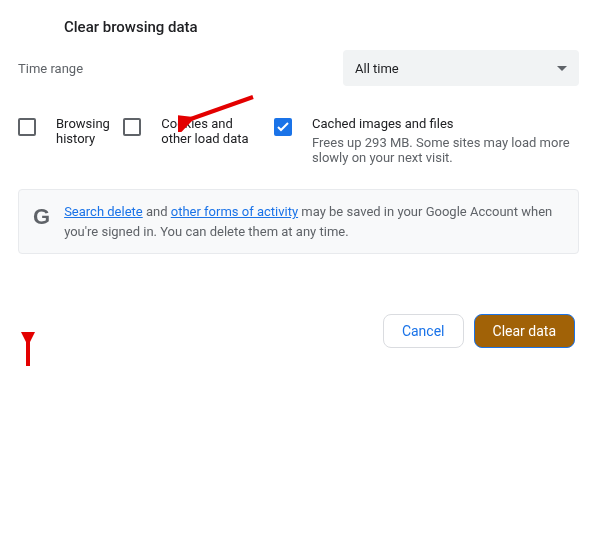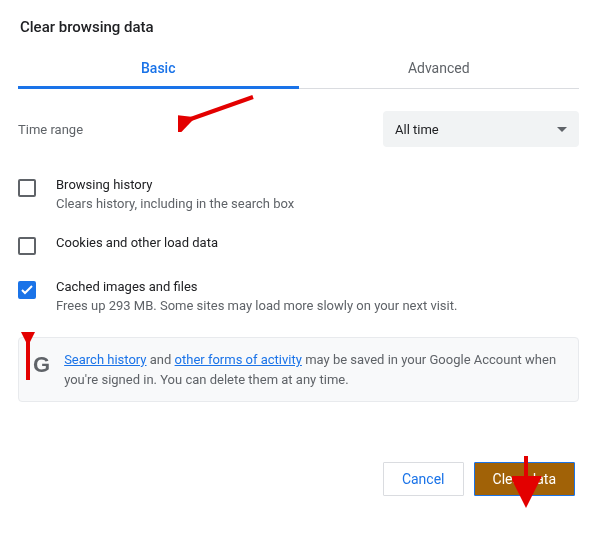--- a/index.html
+++ b/index.html
@@ -9,20 +9,21 @@
       color: #202124;
       width: 597px;
       background: #fff;
     }
     .dialog { padding: 18px 18px 18px 18px; }
     .title {
       font-size: 15px;
       font-weight: 500;
       margin-bottom: 14px;
       padding-left: 2px;
+      margin-left: 44px;
     }
     .tabs {
       display: flex;
       border-bottom: 1px solid #dadce0;
       margin-bottom: 22px;
     }
     .tab {
       flex: 1;
       text-align: center;
       padding: 10px 0 12px;
@@ -50,36 +51,36 @@
       justify-content: space-between;
     }
     .timerange-label {
       color: #5f6368;
       font-size: 13px;
     }
     .select {
       display: flex;
       align-items: center;
       justify-content: space-between;
-      width: 196px;
+      width: 236px;
       height: 36px;
       background: #f1f3f4;
       border-radius: 4px;
       padding: 0 12px;
       cursor: pointer;
       color: #202124;
       position: relative;
     }
     .select-caret {
       width: 0; height: 0;
       border-left: 5px solid transparent;
       border-right: 5px solid transparent;
       border-top: 5px solid #5f6368;
     }
-    .items { display: flex; flex-direction: column; gap: 24px; margin-bottom: 24px;}
+    .items { display: flex; flex-direction: row; gap: 12px; margin-bottom: 24px;}
     .item { display: flex; align-items: flex-start; gap: 20px; }
     .checkbox {
       width: 18px; height: 18px;
       border: 2px solid #5f6368;
       border-radius: 2px;
       margin-top: 2px;
       cursor: pointer;
       flex-shrink: 0;
       display: flex; align-items: center; justify-content: center;
     }
@@ -117,21 +118,21 @@
     .buttons {
       display: flex;
       justify-content: flex-end;
       gap: 10px;
       padding-right: 4px;
     }
     .btn {
       height: 34px;
       padding: 0 18px;
       font-size: 14px;
-      border-radius: 1px;
+      border-radius: 8px;
       cursor: pointer;
       display: inline-flex;
       align-items: center;
       justify-content: center;
     }
     .btn-secondary {
       background: #fff;
       border: 1px solid #dadce0;
       color: #1a73e8;
     }
@@ -142,42 +143,37 @@
     }
     
     .arrow { position: absolute; pointer-events: none; }
   </style>
 </head>
 <body>
 
 <div class="dialog" style="position:relative;">
   <div class="title">Clear browsing data</div>
 
-  <div class="tabs">
-    <div class="tab active">Basic</div>
-    <div class="tab">Advanced</div>
-  </div>
 
   <div class="timerange-row">
     <div class="timerange-label">Time range</div>
     <div class="select">
       <span>All time</span>
       <span class="select-caret"></span>
     </div>
   </div>
 
   <div class="items">
 
     <div class="item">
       <div class="checkbox">
         
       </div>
       <div class="item-text">
         <div class="name">Browsing history</div>
-        <div class="desc">Clears history, including in the search box</div>
       </div>
     </div>
 
     <div class="item">
       <div class="checkbox">
         
       </div>
       <div class="item-text">
         <div class="name">Cookies and other load data</div>
       </div>
@@ -193,21 +189,21 @@
         <div class="name">Cached images and files</div>
         <div class="desc">Frees up 293 MB. Some sites may load more slowly on your next visit.</div>
       </div>
     </div>
 
   </div>
 
   <div class="notice">
     <div class="g-logo">G</div>
     <div>
-      <span class="link">Search history</span><span> and </span><span class="link">other forms of activity</span><span> may be saved in your Google Account when you're signed in. You can delete them at any time.</span>
+      <span class="link">Search delete</span><span> and </span><span class="link">other forms of activity</span><span> may be saved in your Google Account when you're signed in. You can delete them at any time.</span>
     </div>
   </div>
 
   <div class="buttons">
     <div class="btn btn-secondary">Cancel</div>
     <div class="btn btn-primary">Clear data</div>
   </div>
 
   <svg class="arrow" style="left:178px; top:92px;" width="80" height="40">
     <defs>

